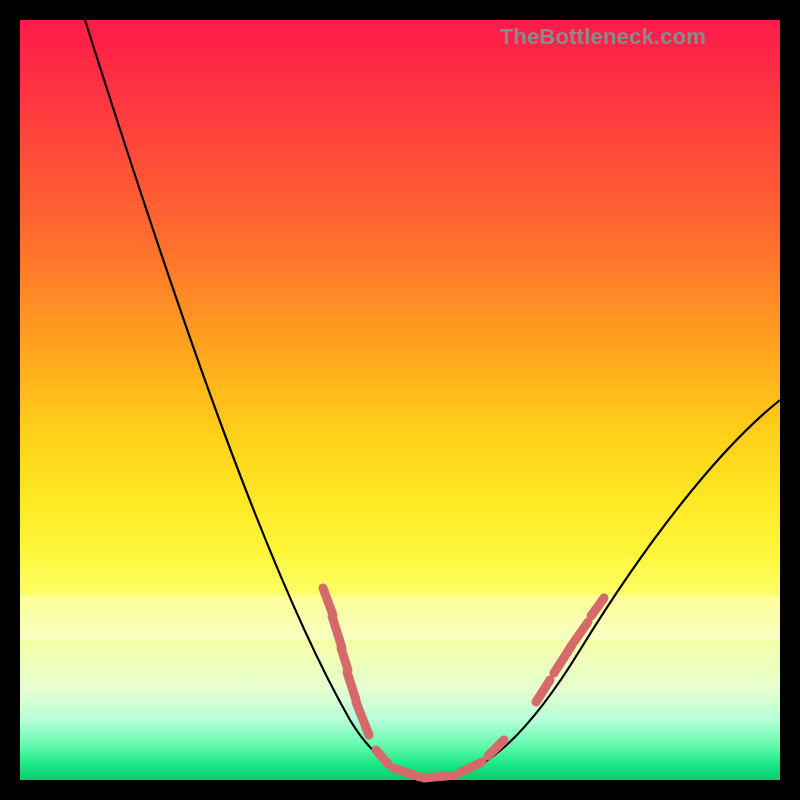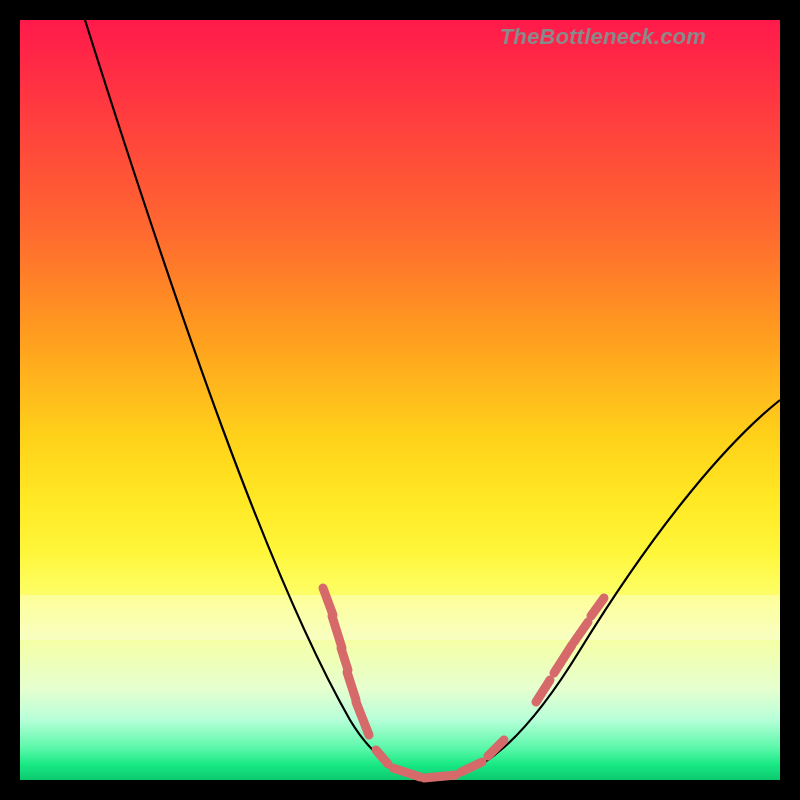--- a/index.html
+++ b/index.html
@@ -11,21 +11,20 @@
     overflow: hidden;
     font-family: Arial, Helvetica, sans-serif;
   }
   .frame {
     position: absolute;
     left: 20px;
     top: 20px;
     width: 696px;
     height: 760px;
     background: #000;
-    font-style: italic;
   }
   .plot-area {
     position: absolute;
     left: 0;
     top: 0;
     width: 760px;
     height: 760px;
     background: linear-gradient(to bottom,
       #ff1a4b 0%,
       #ff3b3f 12%,

